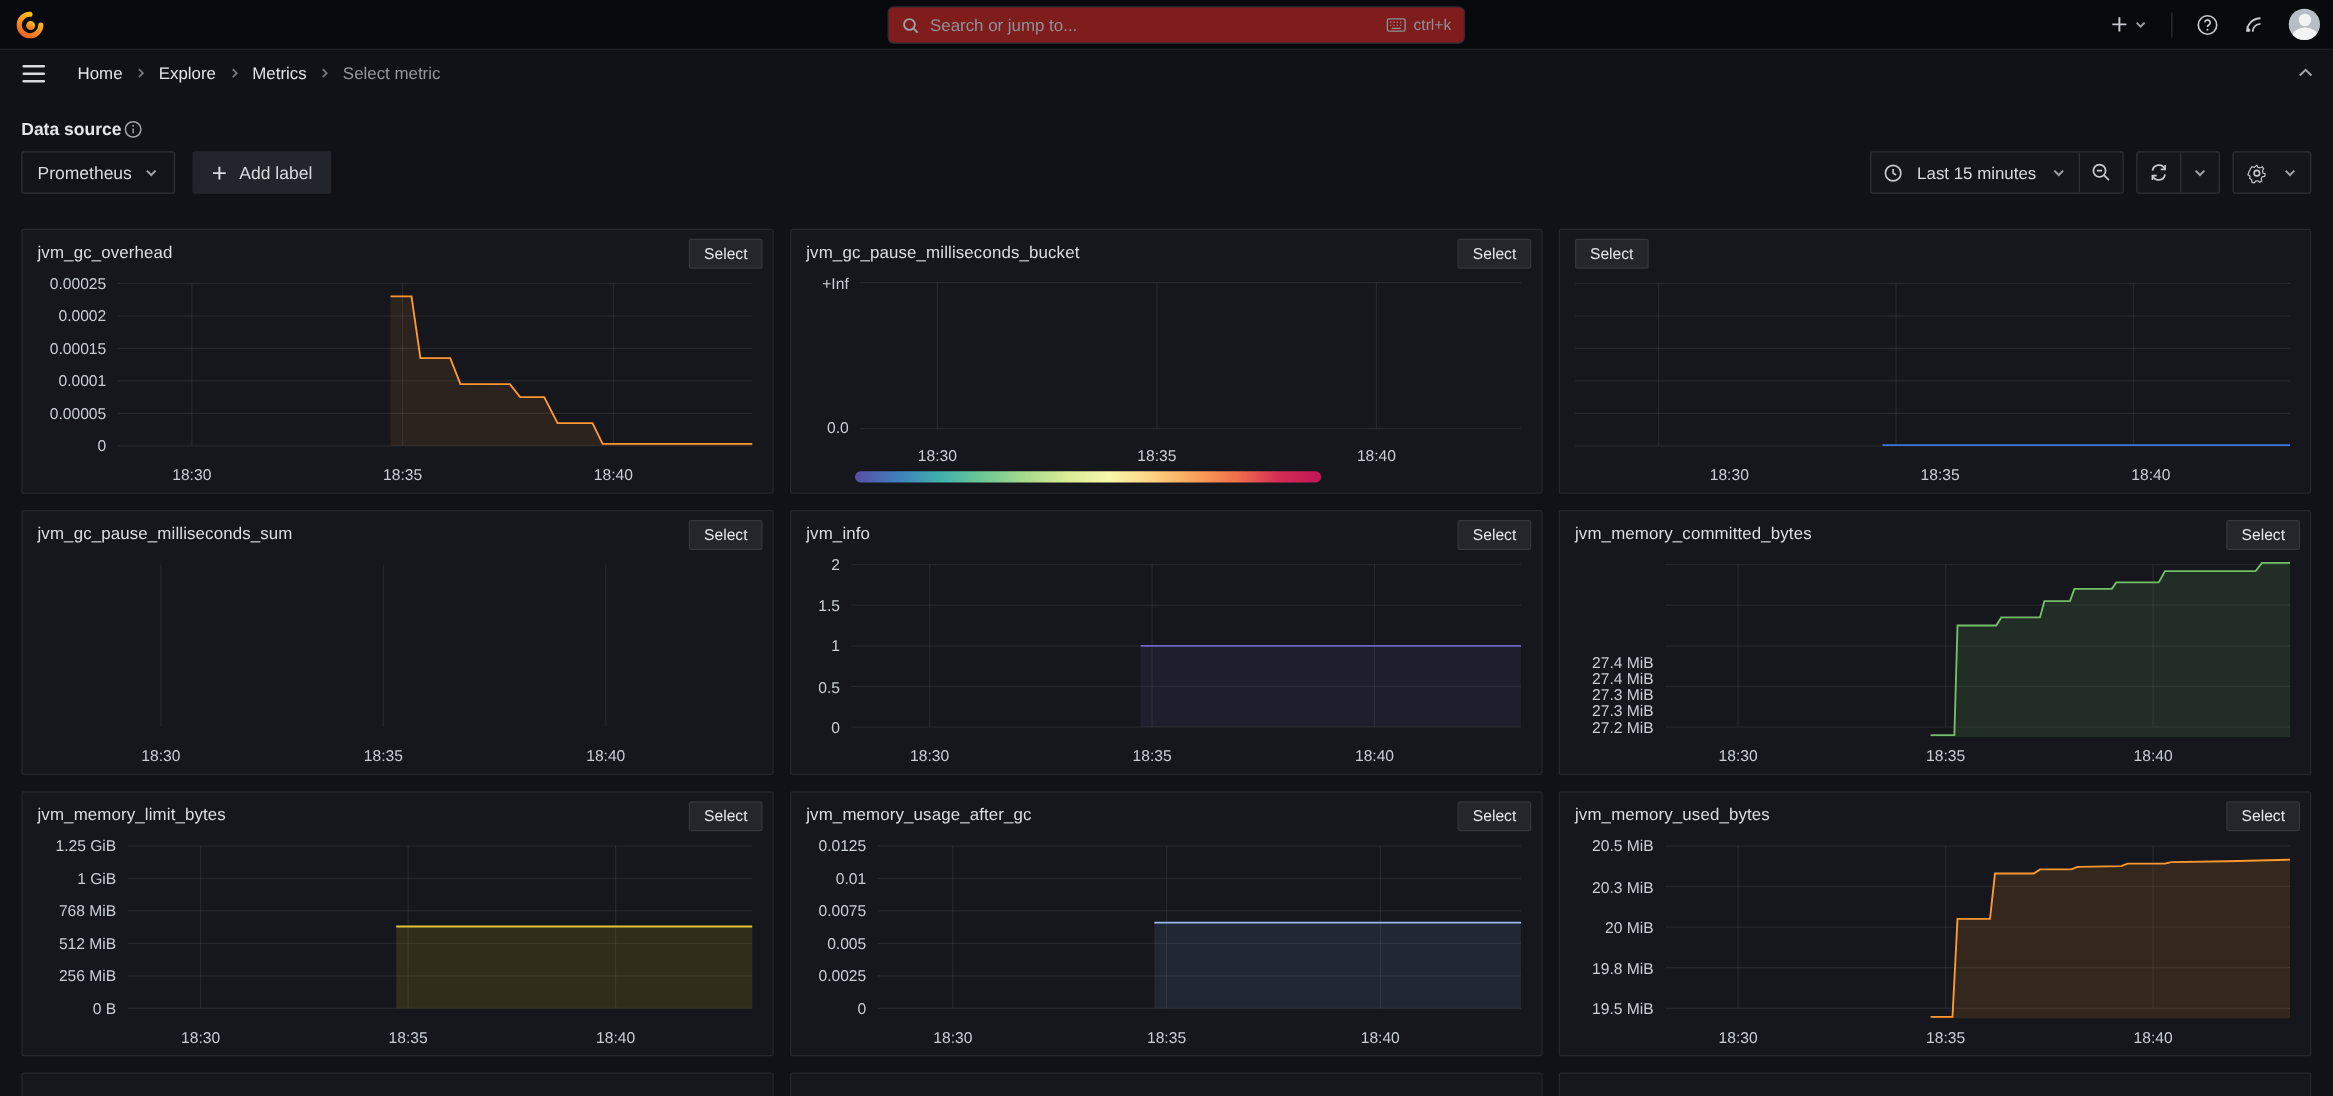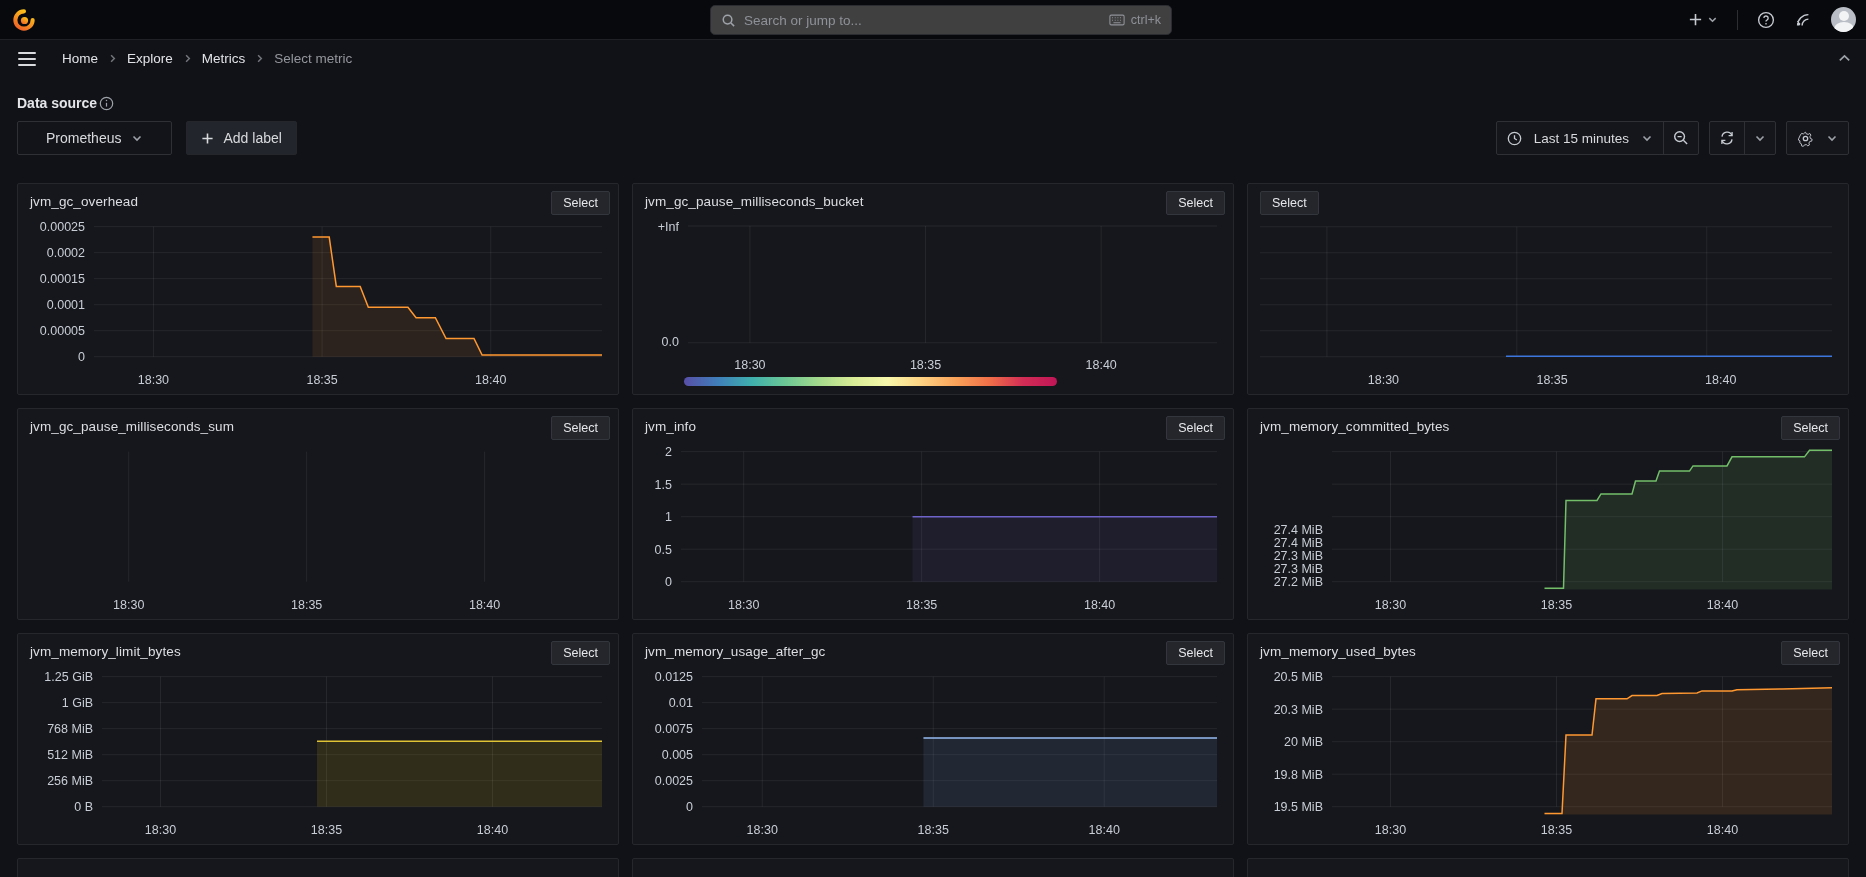--- a/index.html
+++ b/index.html
@@ -3,21 +3,21 @@
 <meta charset="utf-8">
 <style>
   * { margin:0; padding:0; box-sizing:border-box; }
   html,body { width:1866px; height:877px; overflow:hidden; }
   body { background:#111217; font-family:"Liberation Sans", sans-serif; color:#d8dade; }
 
   
   .topbar { position:relative; height:40px; background:#08090c; border-bottom:1px solid #1f2126;
             display:flex; align-items:center; padding:0 10px 0 12px; }
   .logo { width:24px; height:24px; display:block; }
-  .searchbox { position:absolute; left:710px; top:5px; width:462px; height:30px; background:#404040;
+  .searchbox { position:absolute; left:710px; top:5px; width:462px; height:30px; background:#7f1d1d;
                border:1px solid #2a2c32; border-radius:5px; display:flex; align-items:center; padding:0 10px; gap:8px; }
   .searchbox input { flex:1; background:transparent; border:none; outline:none; color:#c7ccd3;
                      font-size:13.5px; font-family:"Liberation Sans", sans-serif; }
   .searchbox input::placeholder { color:#8e9198; }
   .shortcut { display:flex; align-items:center; gap:6px; color:#8e9198; font-size:12.5px; }
   .top-right { margin-left:auto; display:flex; align-items:center; gap:19px; color:#adb2ba; }
   .tb-divider { width:1px; height:20px; background:#2c2e34; }
   .avatar { width:25px; height:25px; border-radius:50%; background:#b9bdc5; position:relative; overflow:hidden; }
   .avatar:before { content:""; position:absolute; left:7.5px; top:4px; width:10px; height:10px; border-radius:50%; background:#f2f3f5; }
   .avatar:after { content:""; position:absolute; left:2.5px; top:15px; width:20px; height:14px; border-radius:50%; background:#f2f3f5; }
@@ -32,21 +32,21 @@
   .crumb.current { color:#94969d; cursor:default;text-align:right; }
   .crumb-sep { color:#73767d; display:flex; }
   .collapse { margin-left:auto; color:#9da1a8; display:flex; cursor:pointer; }
 
   
   .content { padding:0 17px; }
   .ds-label { margin-top:18px; display:flex; align-items:center; gap:2px; font-size:14px; font-weight:700; color:#e3e5e9; }
   .info-ic { color:#9da1a8; display:flex; }
   .controls { margin-top:10px; display:flex; align-items:center; }
   .btn { height:34px; display:flex; align-items:center; font-size:14px; color:#d8dade; cursor:pointer; border-radius:2px; }
-  .select-ds { border:1px solid #2e3036; padding:0 28px; gap:10px; background:#131419;justify-content:center; }
+  .select-ds { border:1px solid #2e3036; padding:0 12px; gap:10px; background:#131419;justify-content:center; }
   .addlabel { background:#22252b; padding:0 14px; gap:9px; margin-left:14px; border:1px solid #24262c; }
   .right-controls { margin-left:auto; display:flex; align-items:center; gap:10px; }
   .btn-group { display:flex; align-items:stretch; border:1px solid #2e3036; border-radius:2px; background:#15161b; height:34px; }
   .seg { display:flex; align-items:center; padding:0 10px; gap:12px; font-size:13.5px; color:#d8dade; cursor:pointer; }
   .seg + .seg { border-left:1px solid #2e3036; }
   .seg.icon-only { padding:0 9px; }
   .icon { display:flex; color:#c6cad1; }
 
   
   .grid { margin-top:28px; display:grid; grid-template-columns:repeat(3,1fr); grid-auto-rows:212px; gap:13px; }

